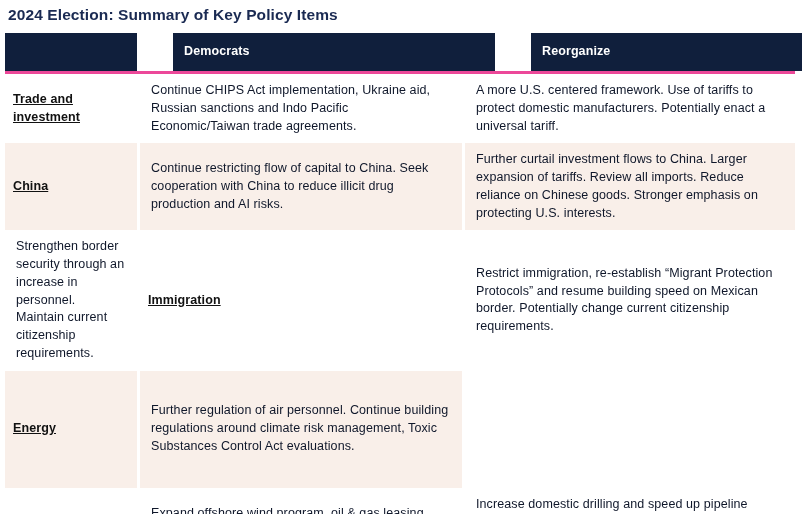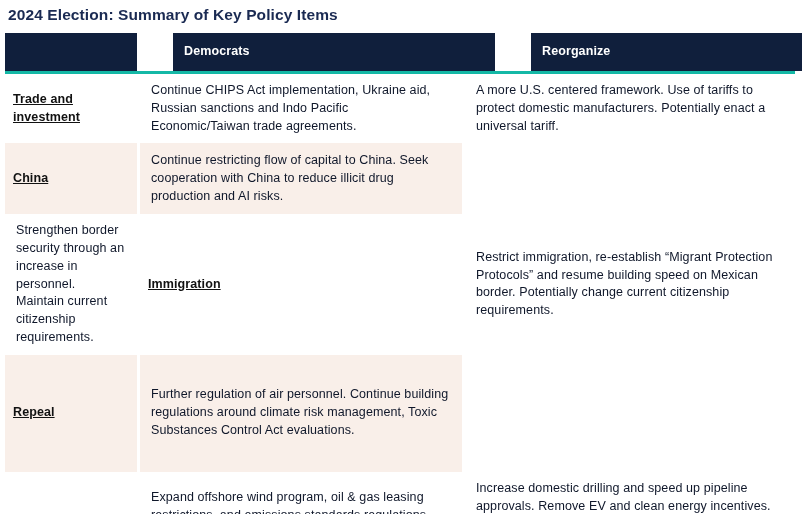--- a/index.html
+++ b/index.html
@@ -29,21 +29,21 @@
     border-bottom: 2px solid #ccd1d9;
     box-sizing: border-box;
   }
   .t-row {
     display: grid;
     grid-template-columns: 132px 322px 330px;
     column-gap: 3px;
     background: #ffffff;
   }
   .t-row.header {
-    border-bottom: 3px solid #14b8a6;
+    border-bottom: 3px solid #ec4899;
     gap: 36px;
   }
   .t-row.header .cell {
     background: #101f3c;
     color: #ffffff;
     font-weight: bold;
     font-size: 12.5px;
     min-height: 38px;
   }
   .t-row.alt .cell {
@@ -89,30 +89,31 @@
 
     <div class="t-row r1">
       <div class="cell topic">Trade and investment</div>
       <div class="cell">Continue CHIPS Act implementation, Ukraine aid, Russian sanctions and Indo Pacific Economic/Taiwan trade agreements.</div>
       <div class="cell">A more U.S. centered framework. Use of tariffs to protect domestic manufacturers. Potentially enact a universal tariff.</div>
     </div>
 
     <div class="t-row r2 alt">
       <div class="cell topic">China</div>
       <div class="cell">Continue restricting flow of capital to China. Seek cooperation with China to reduce illicit drug production and AI risks.</div>
+      <div class="cell">Further curtail investment flows to China. Larger expansion of tariffs. Review all imports. Reduce reliance on Chinese goods. Stronger emphasis on protecting U.S. interests.</div>
     </div>
 
     <div class="t-row r3">
       <div class="cell">Strengthen border security through an increase in personnel. Maintain current citizenship requirements.</div>
       <div class="cell topic">Immigration</div>
       <div class="cell">Restrict immigration, re-establish “Migrant Protection Protocols” and resume building speed on Mexican border. Potentially change current citizenship requirements.</div>
     </div>
 
     <div class="t-row r4 alt">
-      <div class="cell topic">Repeal</div>
+      <div class="cell topic">Energy</div>
       <div class="cell">Further regulation of air personnel. Continue building regulations around climate risk management, Toxic Substances Control Act evaluations.</div>
     </div>
 
     <div class="t-row r5">
       <div class="cell topic">Energy</div>
       <div class="cell">Expand offshore wind program, oil &amp; gas leasing restrictions, and emissions standards regulations. Continue with implementation Inflation Reduction Act.</div>
       <div class="cell">Increase domestic drilling and speed up pipeline approvals. Remove EV and clean energy incentives. Increase size and scope of drilling auctions. Reorganize DOE. Explore use of liquefied natural gas exports as a potential foreign policy trade tool.</div>
     </div>
 
   </div>

